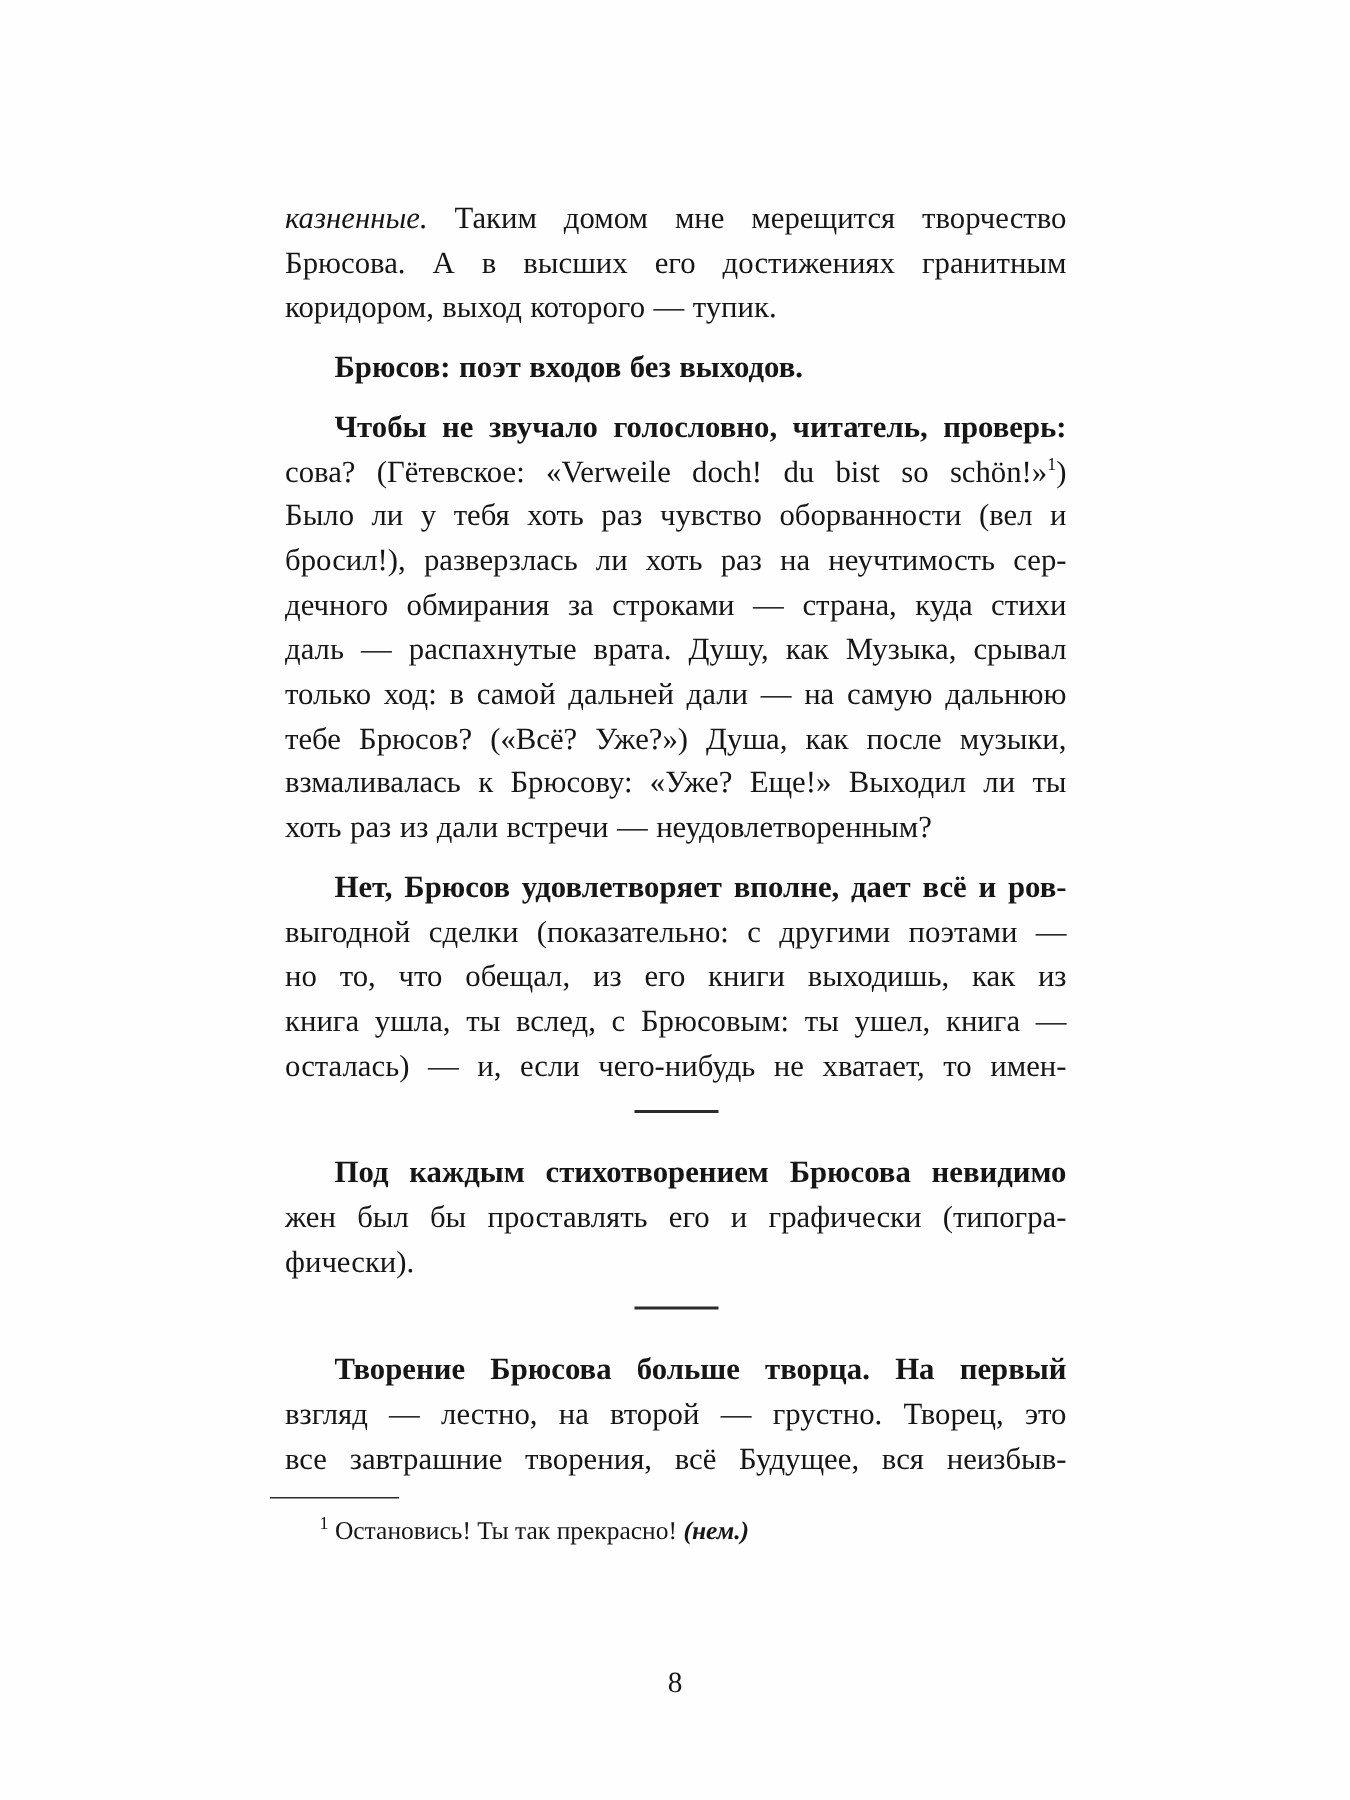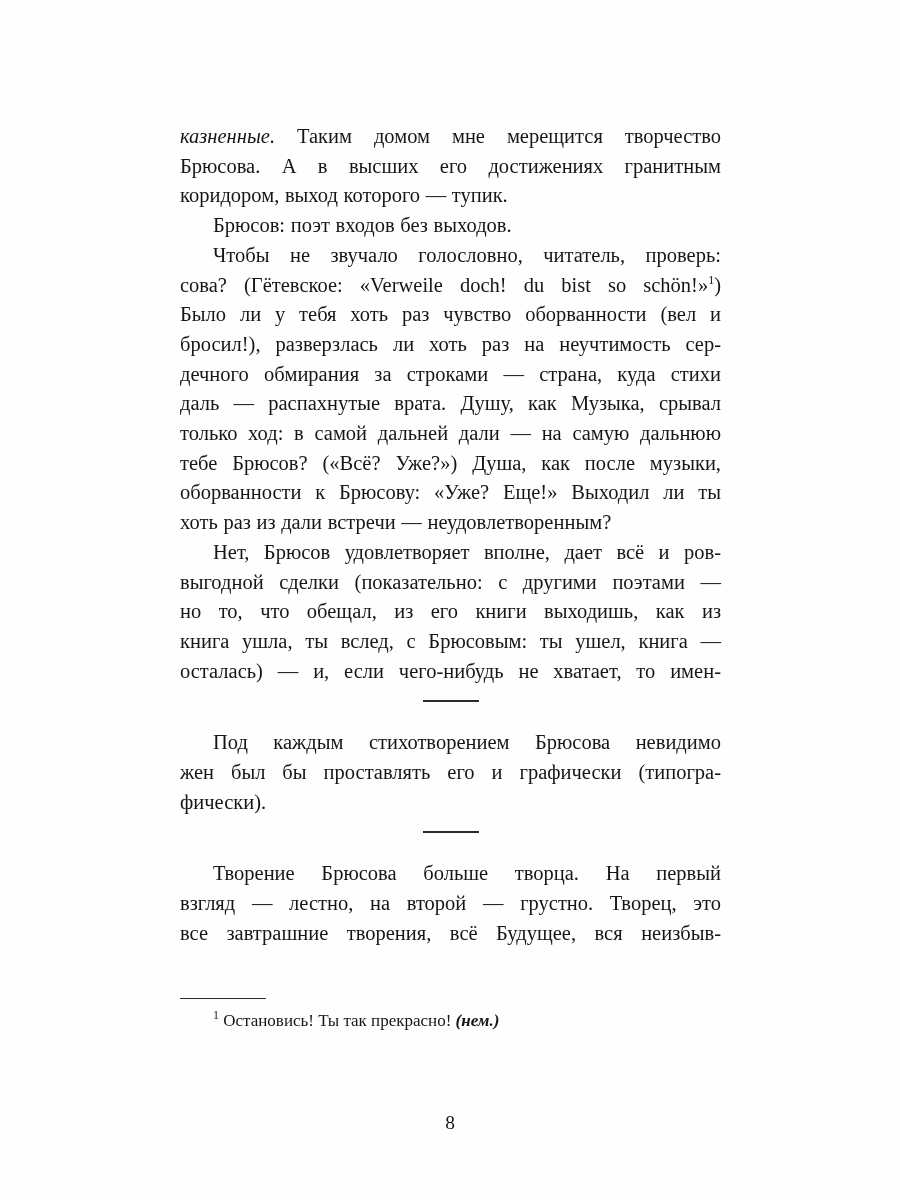--- a/index.html
+++ b/index.html
@@ -19,34 +19,34 @@
     position: absolute;
     inset: 0;
     background: #fefefe;
   }
   .text-block {
     position: absolute;
     left: 180px;
     top: 122px;
     width: 541px;
   }
-  .paragraph { margin: 0; }
+  .paragraph { margin: 10px; }
   .line {
     font-size: 20.5px;
     line-height: 29.7px;
     text-align: justify;
     text-align-last: justify;
     -moz-text-align-last: justify;
     word-spacing: 0.5px;
   }
   .line.last {
     text-align-last: left;
     -moz-text-align-last: left;
   }
-  .line.indent { text-indent: 33px; }
+  .line.indent { text-indent: 33px; font-weight: bold; }
   .it { font-style: italic; }
   .note-it { font-style: italic; font-weight: 600; }
   .ul { text-decoration: underline; text-underline-offset: 3px; }
   sup {
     font-size: 12px;
     line-height: 0;
     vertical-align: super;
   }
   .divider {
     width: 56px;
@@ -97,21 +97,21 @@
       </div>
       <div class="paragraph">
         <div class="line indent"><span>Чтобы не звучало голословно, читатель, проверь:</span></div>
         <div class="line"><span>сова? (Гётевское: «Verweile doch! du bist so schön!»</span><sup>1</sup><span>)</span></div>
         <div class="line"><span>Было ли у тебя хоть раз чувство оборванности (вел и</span></div>
         <div class="line"><span>бросил!), разверзлась ли хоть раз на неучтимость сер-</span></div>
         <div class="line"><span>дечного обмирания за строками — страна, куда стихи</span></div>
         <div class="line"><span>даль — распахнутые врата. Душу, как Музыка, срывал</span></div>
         <div class="line"><span>только ход: в самой дальней дали — на самую дальнюю</span></div>
         <div class="line"><span>тебе Брюсов? («Всё? Уже?») Душа, как после музыки,</span></div>
-        <div class="line"><span>оборванности к Брюсову: «Уже? Еще!» Выходил ли ты</span></div>
+        <div class="line"><span>взмаливалась к Брюсову: «Уже? Еще!» Выходил ли ты</span></div>
         <div class="line last"><span>хоть раз из дали встречи — неудовлетворенным?</span></div>
       </div>
       <div class="paragraph">
         <div class="line indent"><span>Нет, Брюсов удовлетворяет вполне, дает всё и ров-</span></div>
         <div class="line"><span>выгодной сделки (показательно: с другими поэтами —</span></div>
         <div class="line"><span>но то, что обещал, из его книги выходишь, как из</span></div>
         <div class="line"><span>книга ушла, ты вслед, с Брюсовым: ты ушел, книга —</span></div>
         <div class="line"><span>осталась) — и, если чего-нибудь не хватает, то имен-</span></div>
       </div>
       <div class="divider"></div>

